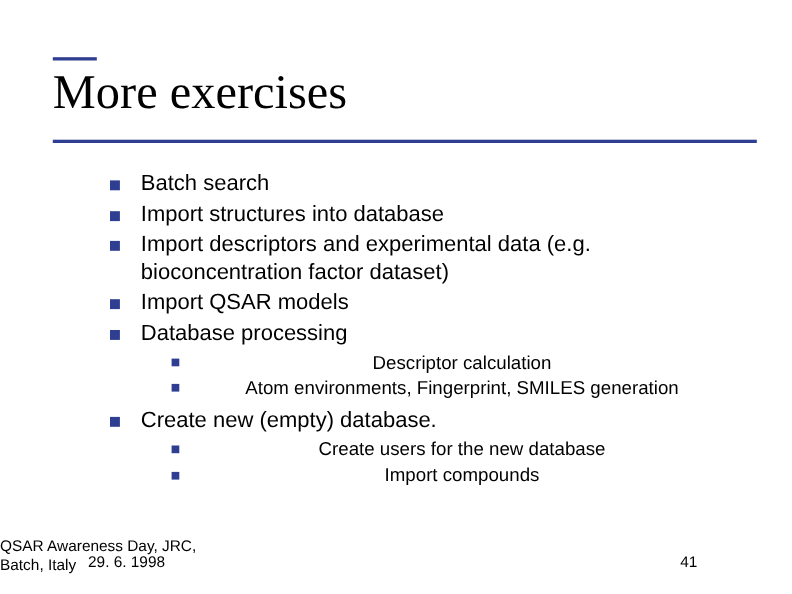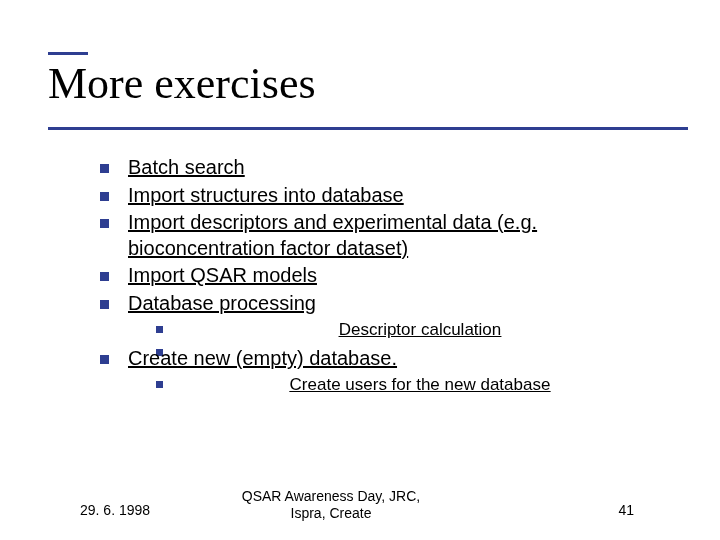--- a/index.html
+++ b/index.html
@@ -53,21 +53,20 @@
     left: 100px;
     top: 155px;
     width: 560px;
     font-size: 20px;
     line-height: 1.28;
   }
   ul {
     list-style: none;
     margin: 0;
     padding: 0;
-    text-decoration: underline;
   }
   li {
     position: relative;
     padding-left: 28px;
     margin-bottom: 2px;
   }
   .bullet {
     position: absolute;
     left: 0;
     top: 0.45em;
@@ -91,21 +90,21 @@
     position: absolute;
     left: 80px;
     bottom: 22px;
     font-size: 14px;
   }
   .footer-center {
     position: absolute;
     left: 0;
     right: 0;
     bottom: 18px;
-    text-align: center;
+    text-align: left;
     font-size: 14px;
     line-height: 1.2;
   }
   .footer-num {
     position: absolute;
     right: 28px;
     bottom: 22px;
     font-size: 14px;
   }
 </style>
@@ -141,36 +140,41 @@
       <li>
         <span class="bullet"></span>
         <span>Database processing</span>
         <ul class="sub">
           <li>
             <span class="bullet"></span>
             <span>Descriptor calculation</span>
           </li>
           <li>
             <span class="bullet"></span>
+            <span>Atom environments, Fingerprint, SMILES generation</span>
           </li>
         </ul>
       </li>
       <li>
         <span class="bullet"></span>
         <span>Create new (empty) database.</span>
         <ul class="sub">
           <li>
             <span class="bullet"></span>
             <span>Create users for the new database</span>
           </li>
+          <li>
+            <span class="bullet"></span>
+            <span>Import compounds</span>
+          </li>
         </ul>
       </li>
     </ul>
   </div>
 
   <div class="footer-date">29. 6. 1998</div>
   <div class="footer-center">
     <span>QSAR Awareness Day, JRC,</span><br>
-    <span>Ispra, Create</span>
+    <span>Batch, Italy</span>
   </div>
   <div class="footer-num">41</div>
 
 </div>
 
 </body></html>

